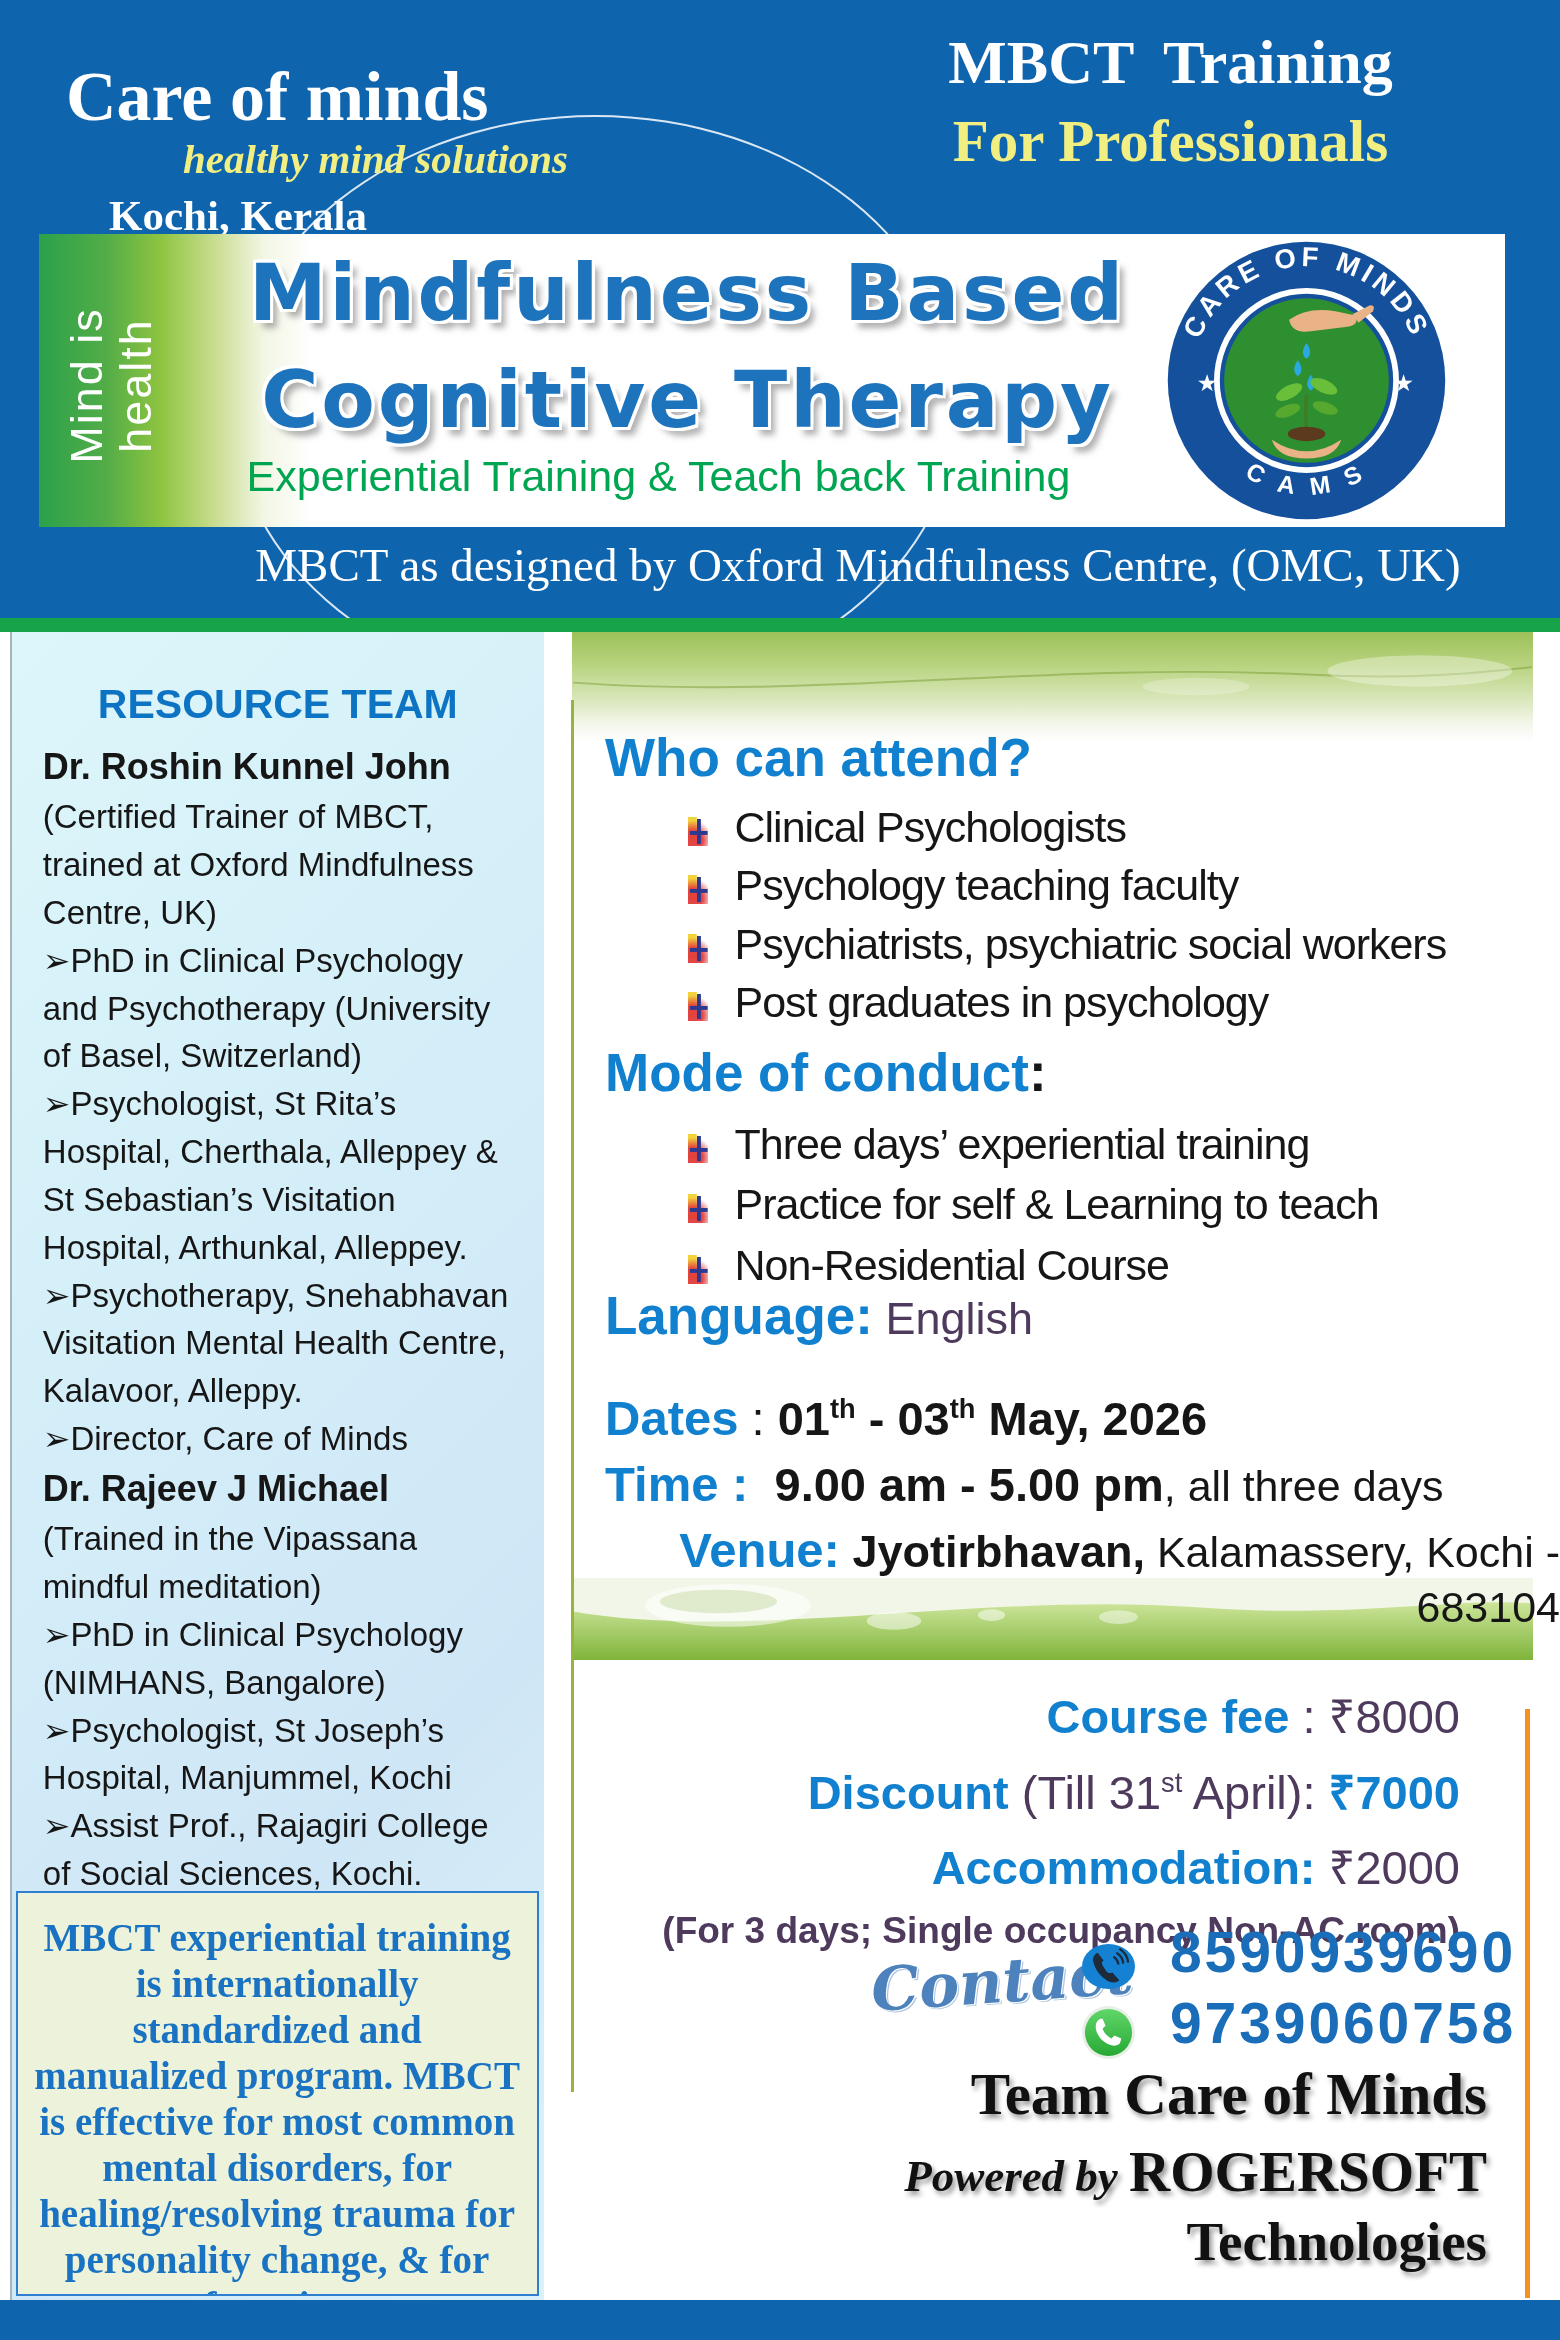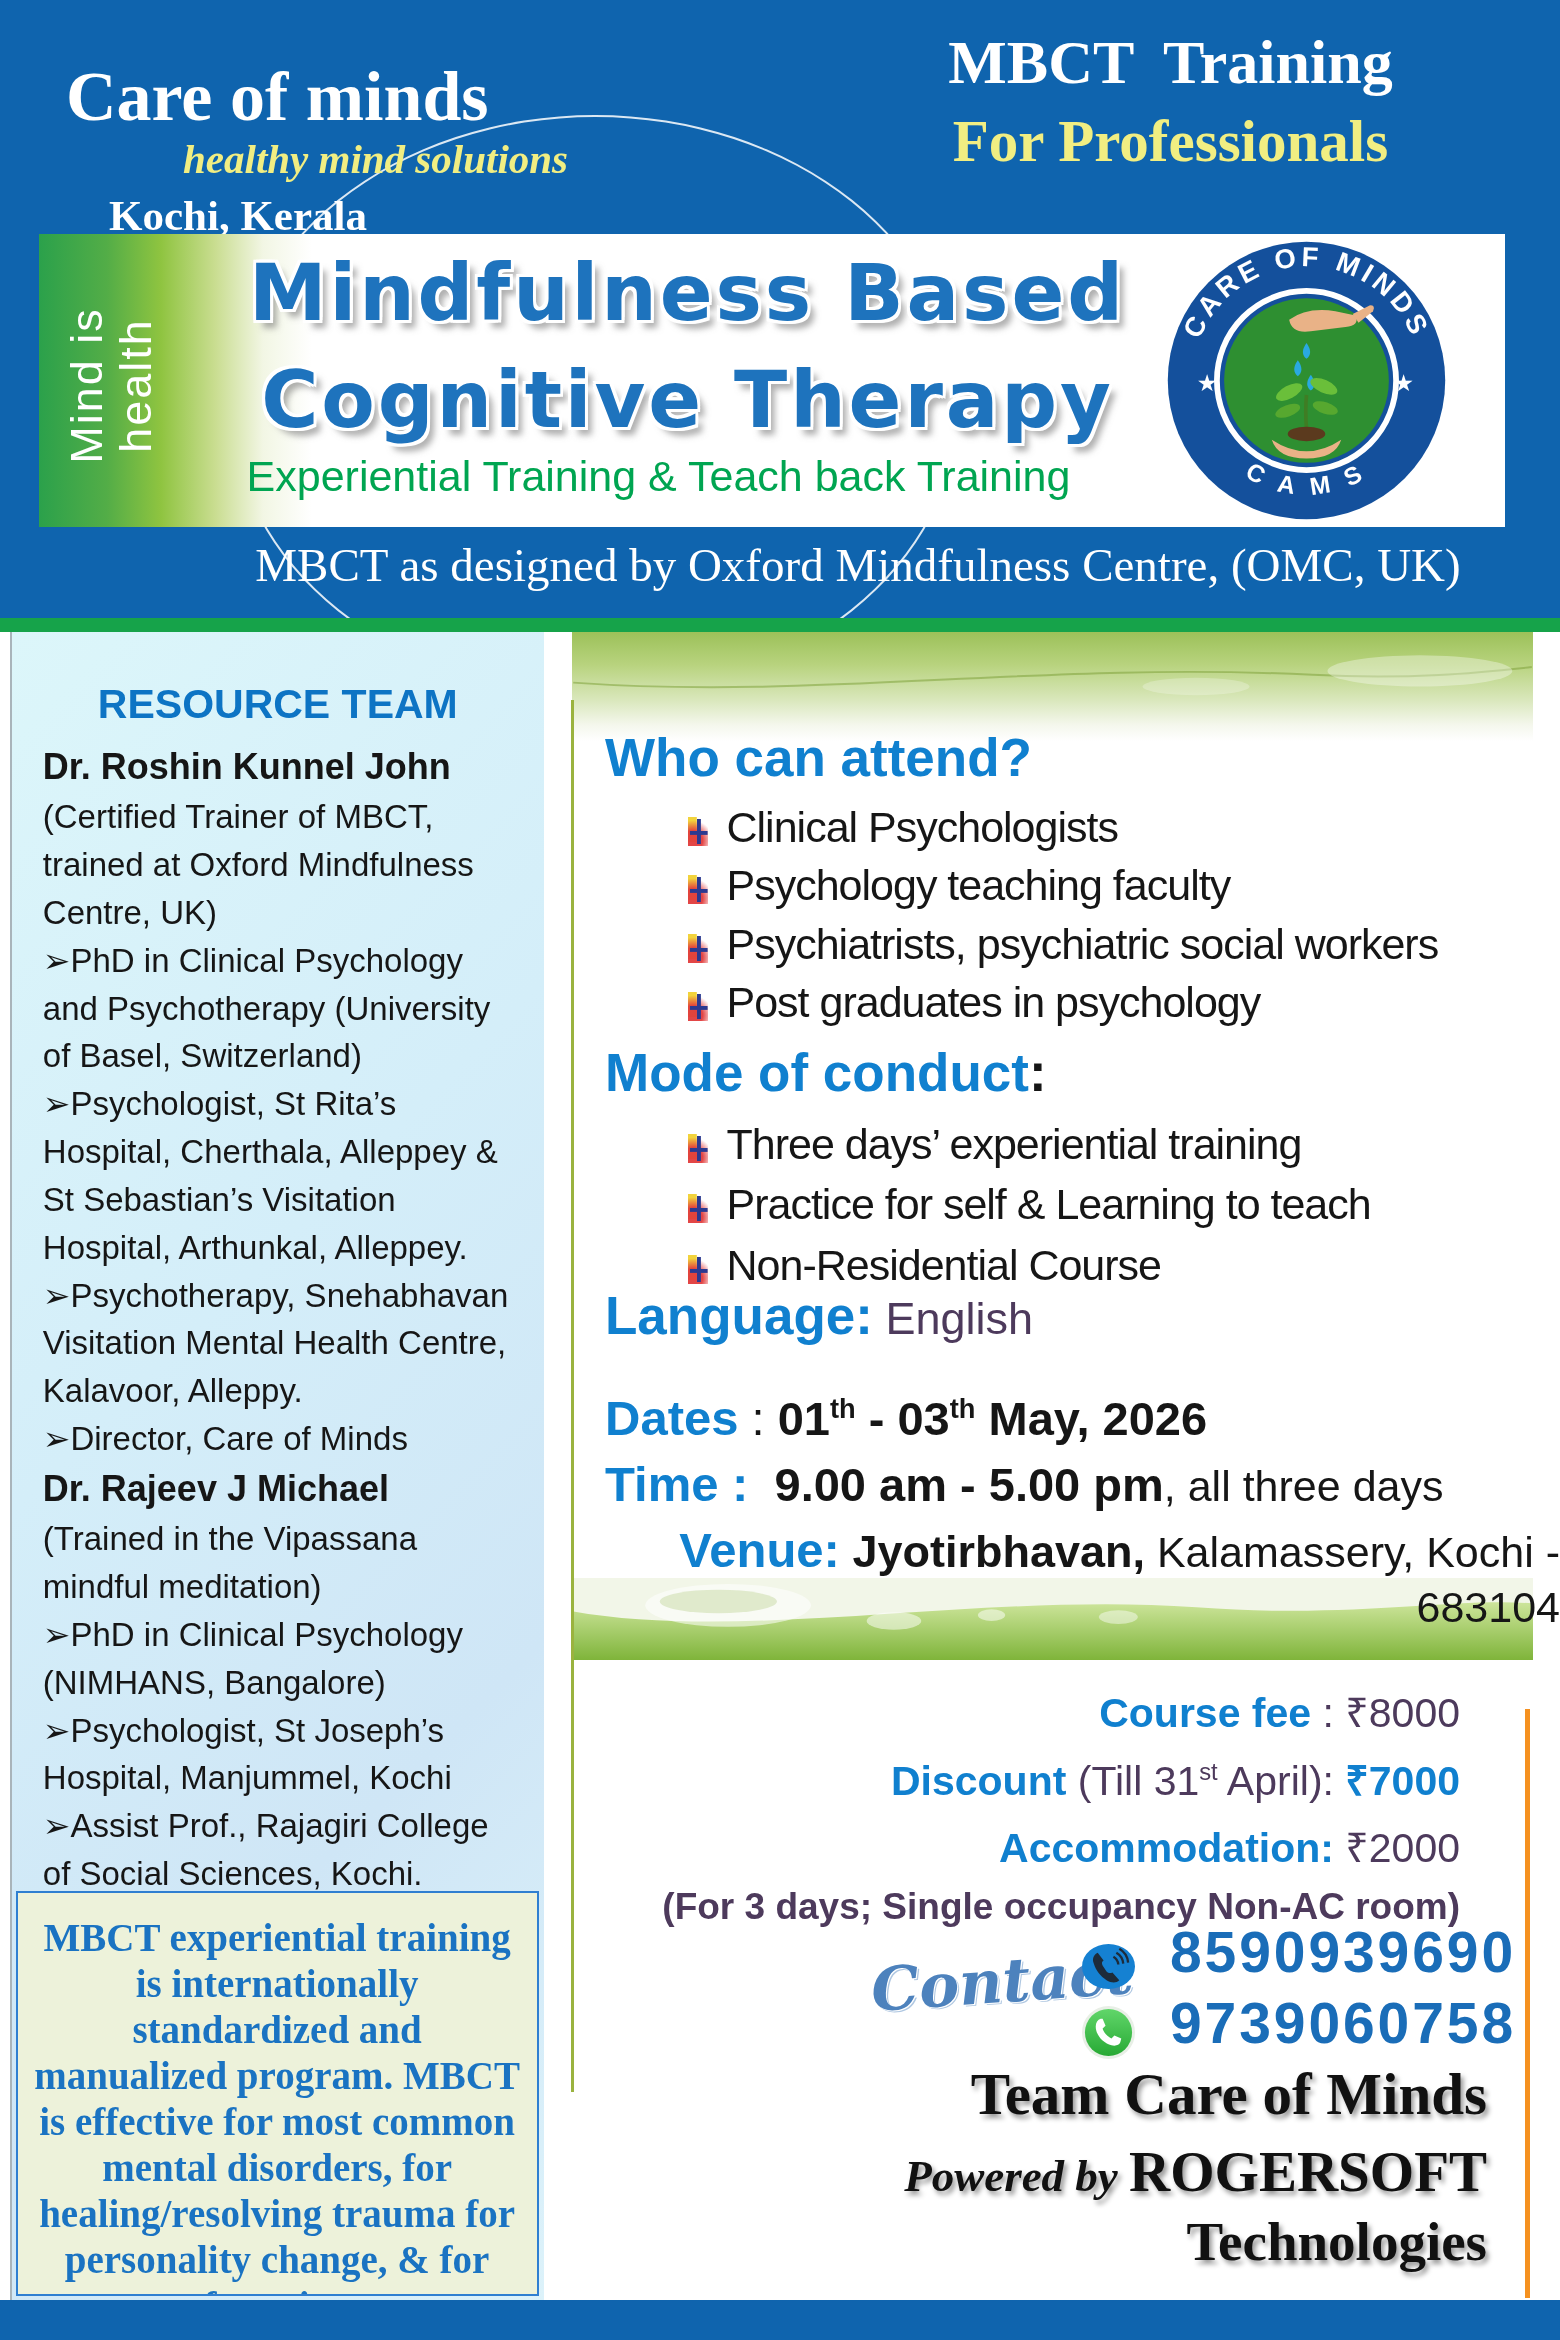--- a/index.html
+++ b/index.html
@@ -65,39 +65,39 @@
      border:2.9px solid #2f7fd1;box-sizing:border-box;overflow:hidden;
      font-family:"Liberation Serif",serif;font-weight:bold;font-size:39px;line-height:1.18;
      color:#1a73c2;text-align:center;padding:21.5px 13.7px;}
 
   
   .h-blue{font-size:53px;font-weight:bold;color:#1080cf;}
   .who-h{left:605px;top:727px;}
   .mode-h{left:605px;top:1042px;}
   .colon-black{color:#161616;}
   .brow{position:absolute;left:688px;height:59px;display:flex;align-items:center;}
-  .btxt{font-size:43px;color:#161616;margin-left:19px;letter-spacing:-1px;}
+  .btxt{font-size:43px;color:#161616;margin-left:27px;letter-spacing:-1px;}
   .chisel{width:19.5px;height:29px;display:inline-block;position:relative;top:3.9px;
      background:
        linear-gradient(#2b3990,#2b3990) 8.8px 2px / 3.9px 25px no-repeat,
        linear-gradient(#2b3990,#2b3990) 2px 13.7px / 17.6px 3.9px no-repeat,
        radial-gradient(circle at 4.9px 23.4px, rgba(225,60,60,.95) 0 35%, rgba(225,60,60,0) 72%),
        linear-gradient(#f2d33c,#f2d33c) 0 0 / 8.8px 25px no-repeat;}
   .lang-line{left:605px;top:1285px;}
   .lang-val{font-size:45px;font-weight:normal;color:#4d3a5c;}
   .info-line{font-size:47px;color:#161616;text-align:right;}
   .lbl{color:#1080cf;font-weight:bold;font-size:49px;}
   .dates-line{left:605px;top:1390px;}
   .time-line{left:605px;top:1456px;}
   .venue-line{left:605px;top:1522px;}
   .bold{font-weight:bold;}
   sup{font-size:58%;vertical-align:super;font-weight:bold;}
 
   .fees{left:605px;top:1683px;width:855px;text-align:right;}
-  .fee-line{margin:0 0 11.7px 0;font-size:41px;color:#4d3a5c;text-align:right;}
+  .fee-line{margin:0 0 11.7px 0;font-size:47px;color:#4d3a5c;text-align:right;}
   .fee-lbl{color:#1080cf;font-weight:bold;}
   .fee-val{font-weight:normal;}
   .fee-blue{color:#1080cf;font-weight:bold;}
   .fee-note{font-size:37px;font-weight:bold;color:#4d3a5c;margin-top:3.9px;}
 
   .contact-script{left:871px;top:1946px;font-family:"DejaVu Serif",serif;font-style:italic;
      font-weight:bold;font-size:60px;color:#4d82bd;transform:rotate(-4deg);
      text-shadow:1px 1px 0 #ffffff,2px 2px 0 rgba(77,130,189,.45);}
   .phone-num{font-size:57px;font-weight:bold;color:#1a6db8;letter-spacing:2.9px;}
   .pn1{left:1170px;top:1919px;} .pn2{left:1170px;top:1990px;}

